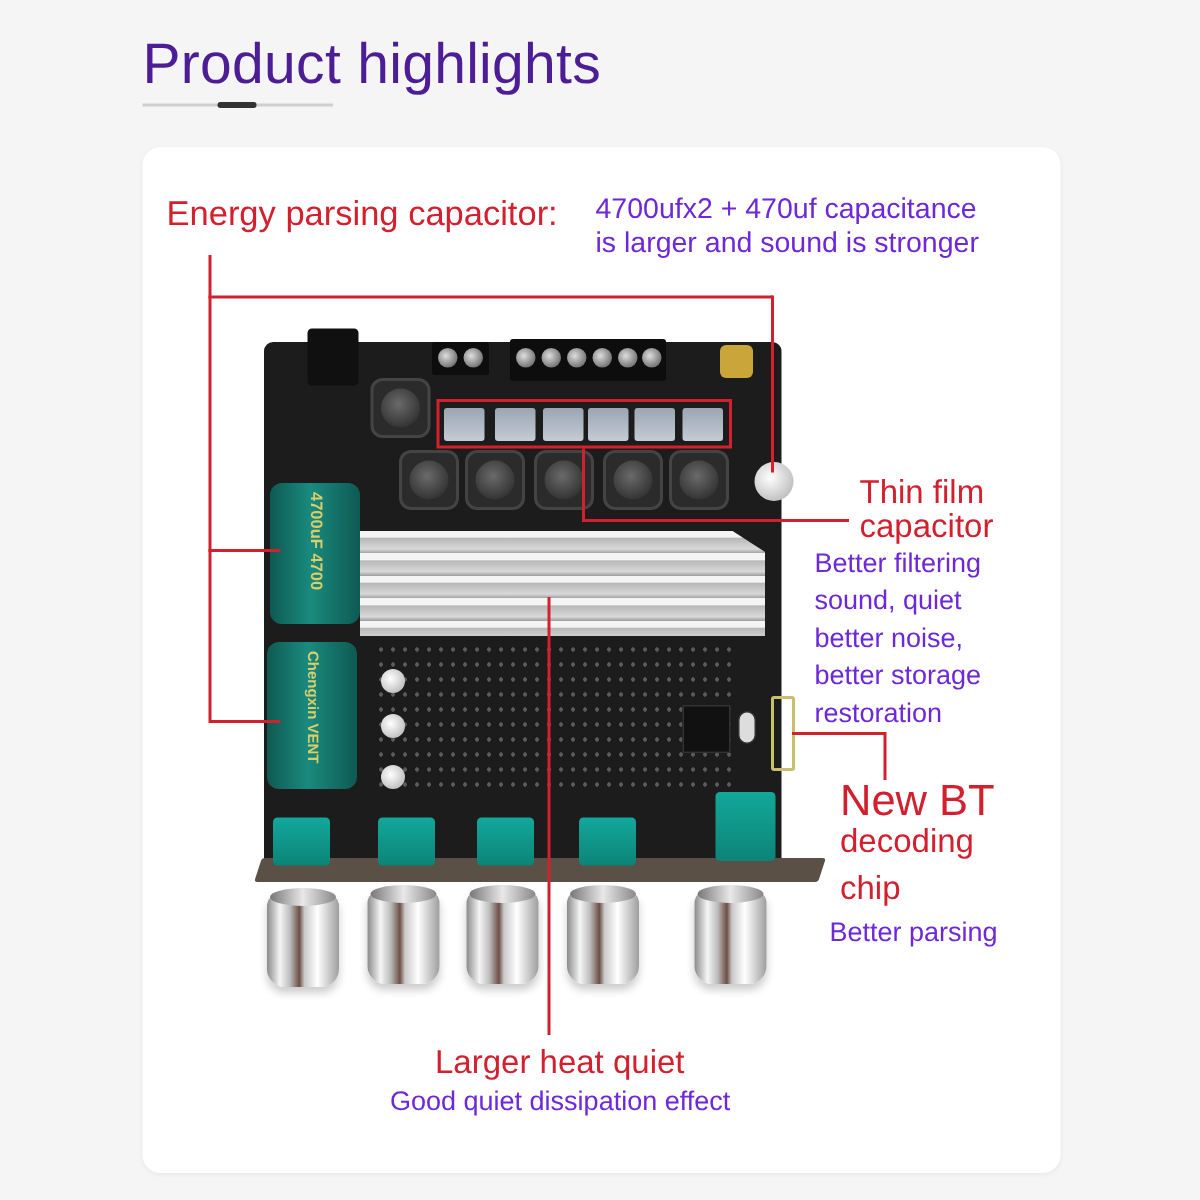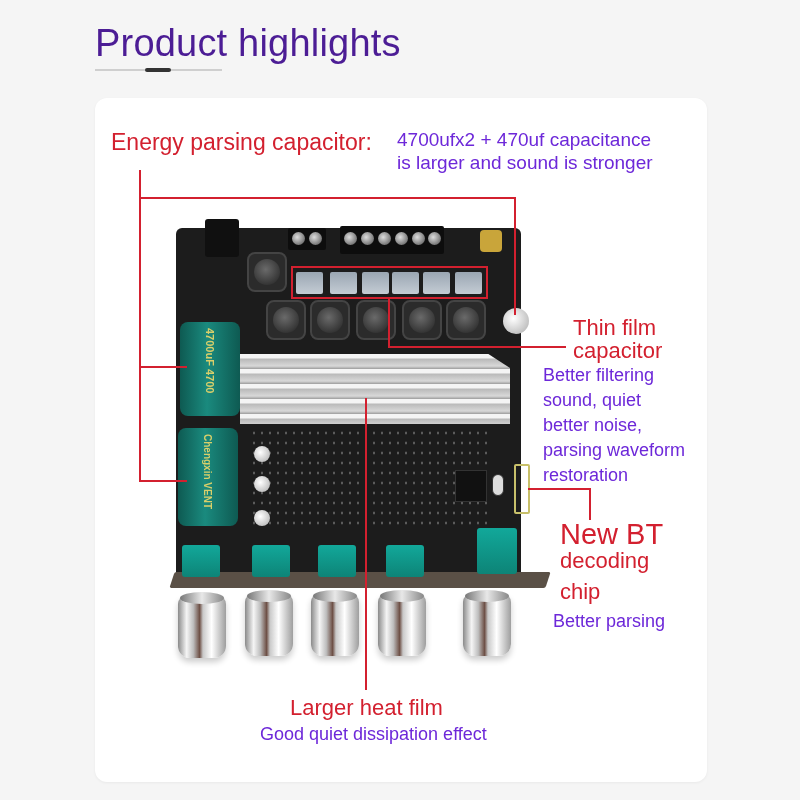--- a/index.html
+++ b/index.html
@@ -130,22 +130,22 @@
 <div class="line" style="left:528px; top:488px; width:62px; height:2px;"></div>
 <div class="line" style="left:589px; top:488px; width:2px; height:32px;"></div>
 
 <div class="line" style="left:365px; top:398px; width:2px; height:292px;"></div>
 
 <div class="label-red" style="left:573px; top:316px; font-size:22px;">Thin film</div>
 <div class="label-red" style="left:573px; top:339px; font-size:22px;">capacitor</div>
 <div class="label-dark" style="left:543px; top:364px;">Better filtering</div>
 <div class="label-dark" style="left:543px; top:389px;">sound, quiet</div>
 <div class="label-dark" style="left:543px; top:414px;">better noise,</div>
-<div class="label-dark" style="left:543px; top:439px;">parsing waveform</div>
+<div class="label-dark" style="left:543px; top:439px;">better storage</div>
 <div class="label-dark" style="left:543px; top:464px;">restoration</div>
 
 <div class="label-red" style="left:560px; top:519px; font-size:29px;">New BT</div>
 <div class="label-red" style="left:560px; top:549px; font-size:22px;">decoding</div>
 <div class="label-red" style="left:560px; top:580px; font-size:22px;">chip</div>
 <div class="label-dark" style="left:553px; top:610px;">Better parsing</div>
 
-<div class="label-red" style="left:290px; top:696px; font-size:22px;">Larger heat film</div>
+<div class="label-red" style="left:290px; top:696px; font-size:22px;">Larger heat quiet</div>
 <div class="label-dark" style="left:260px; top:723px;">Good quiet dissipation effect</div>
 
 </body></html>

